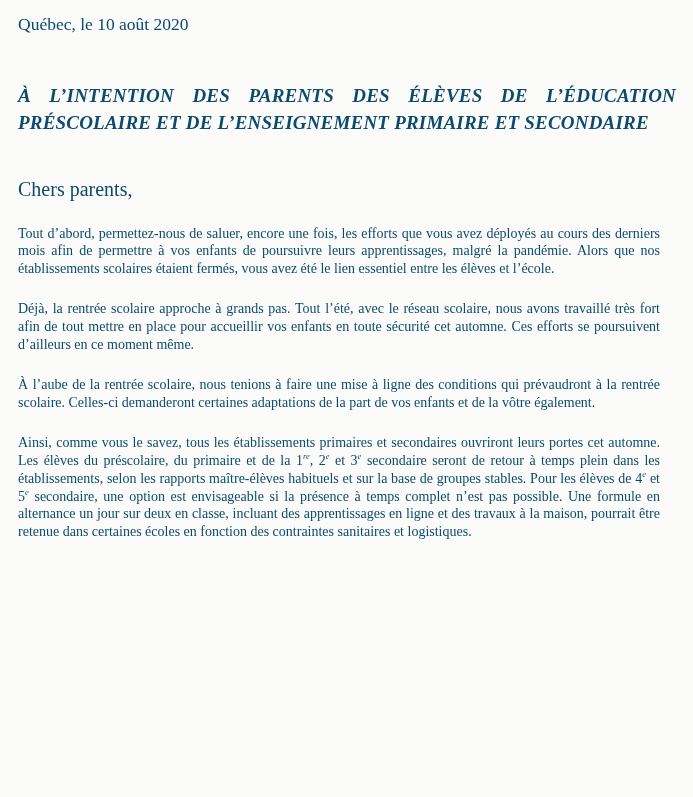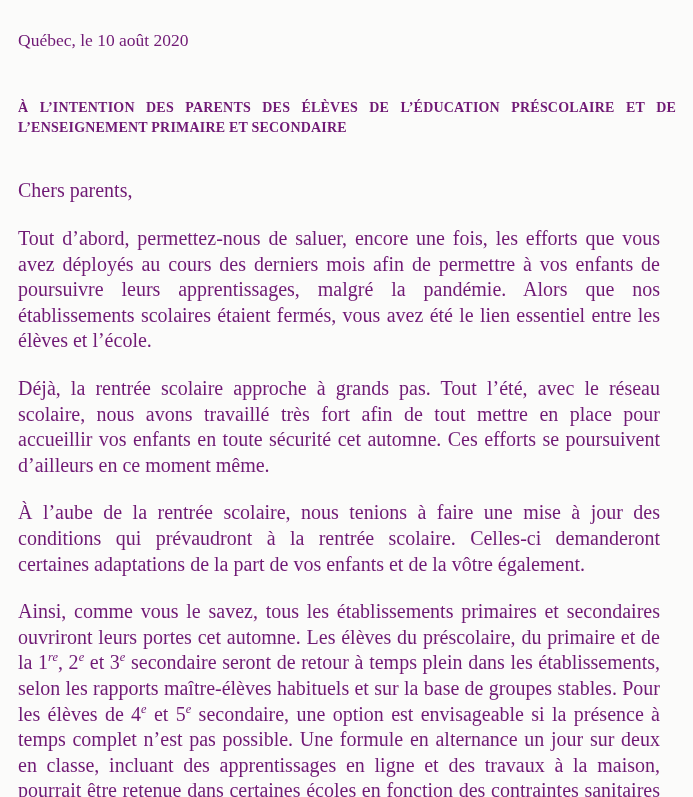--- a/index.html
+++ b/index.html
@@ -5,47 +5,48 @@
   html, body {
     margin: 0;
     padding: 0;
     background: #ffffff;
   }
   .page {
     width: 693px;
     height: 797px;
     box-sizing: border-box;
     background: #fbfbfa;
-    color: #701a75;
+    color: #0c4a6e;
     font-family: "Liberation Serif", "DejaVu Serif", serif;
-    padding: 26px 17px 10px 18px;
+    padding: 10px 17px 10px 18px;
     overflow: hidden;
     text-rendering: optimizeLegibility;
   }
   .date {
     margin: 4px 0 0 0;
     font-size: 17.5px;
     line-height: 1.25;
   }
   .heading {
     margin: 46px 0 0 0;
-    font-size: 14px;
+    font-size: 19px;
     font-weight: bold;
     line-height: 1.45;
     text-align: justify;
     letter-spacing: 0.2px;
+    font-style: italic;
   }
   .salutation {
     margin: 40px 0 0 0;
     font-size: 20px;
     line-height: 1.28;
   }
   .body-paragraphs .para {
     margin: 22px 16px 0 0;
-    font-size: 20px;
+    font-size: 14px;
     line-height: 1.28;
     text-align: justify;
   }
   .body-paragraphs .para sup {
     font-size: 0.62em;
     line-height: 0;
     vertical-align: super;
     font-style: italic;
   }
 </style>
@@ -55,16 +56,16 @@
 <div class="page">
   <p class="date">Québec, le 10 août 2020</p>
 
   <h1 class="heading">À L’INTENTION DES PARENTS DES ÉLÈVES DE L’ÉDUCATION PRÉSCOLAIRE ET DE L’ENSEIGNEMENT PRIMAIRE ET SECONDAIRE</h1>
 
   <p class="salutation">Chers parents,</p>
 
   <div class="body-paragraphs" id="paragraphs">
       <p class="para">Tout d’abord, permettez-nous de saluer, encore une fois, les efforts que vous avez déployés au cours des derniers mois afin de permettre à vos enfants de poursuivre leurs apprentissages, malgré la pandémie. Alors que nos établissements scolaires étaient fermés, vous avez été le lien essentiel entre les élèves et l’école.</p>
       <p class="para">Déjà, la rentrée scolaire approche à grands pas. Tout l’été, avec le réseau scolaire, nous avons travaillé très fort afin de tout mettre en place pour accueillir vos enfants en toute sécurité cet automne. Ces efforts se poursuivent d’ailleurs en ce moment même.</p>
-      <p class="para">À l’aube de la rentrée scolaire, nous tenions à faire une mise à jour des conditions qui prévaudront à la rentrée scolaire. Celles-ci demanderont certaines adaptations de la part de vos enfants et de la vôtre également.</p>
+      <p class="para">À l’aube de la rentrée scolaire, nous tenions à faire une mise à ligne des conditions qui prévaudront à la rentrée scolaire. Celles-ci demanderont certaines adaptations de la part de vos enfants et de la vôtre également.</p>
       <p class="para">Ainsi, comme vous le savez, tous les établissements primaires et secondaires ouvriront leurs portes cet automne. Les élèves du préscolaire, du primaire et de la 1<sup>re</sup>, 2<sup>e</sup> et 3<sup>e</sup> secondaire seront de retour à temps plein dans les établissements, selon les rapports maître-élèves habituels et sur la base de groupes stables. Pour les élèves de 4<sup>e</sup> et 5<sup>e</sup> secondaire, une option est envisageable si la présence à temps complet n’est pas possible. Une formule en alternance un jour sur deux en classe, incluant des apprentissages en ligne et des travaux à la maison, pourrait être retenue dans certaines écoles en fonction des contraintes sanitaires et logistiques.</p>
     </div>
 </div>
 
 </body></html>

